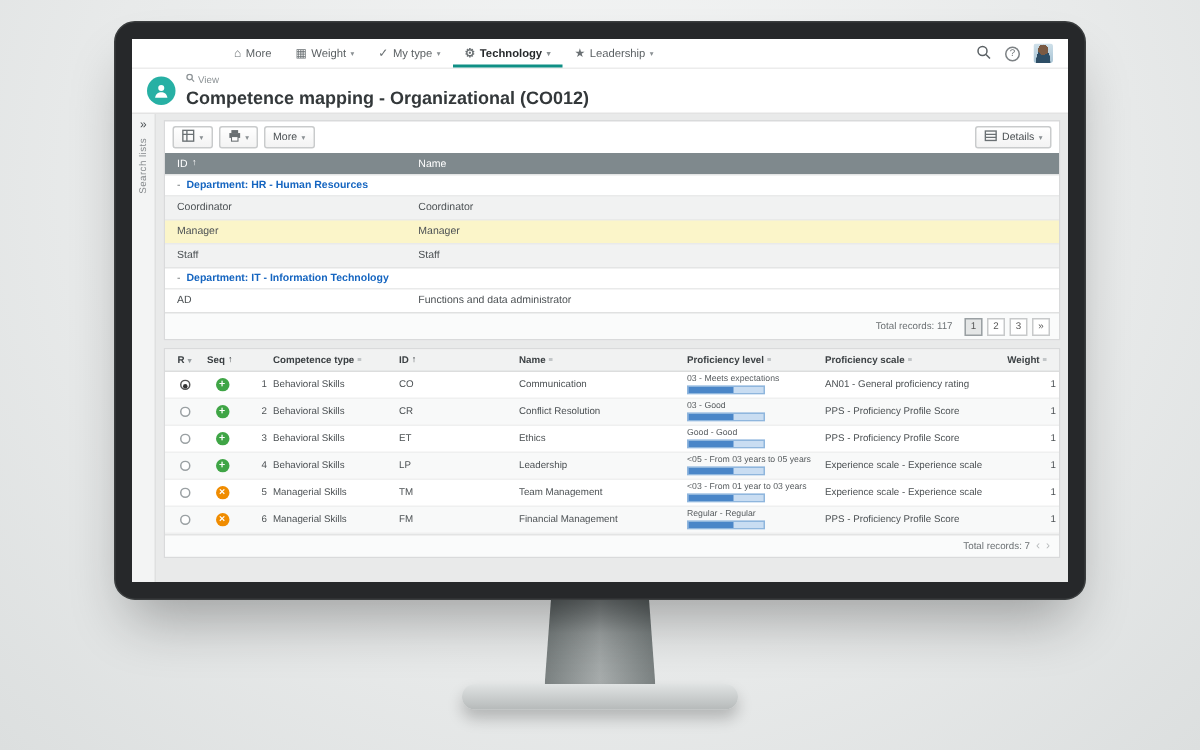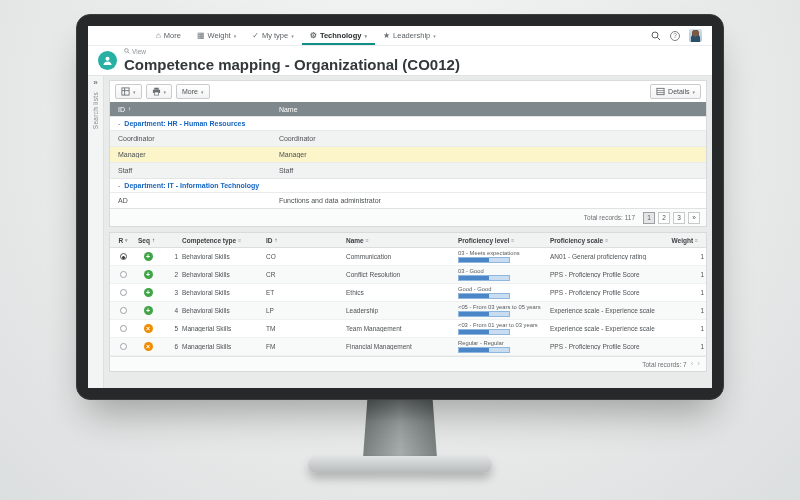--- a/index.html
+++ b/index.html
@@ -30,21 +30,21 @@
   .help-badge{width:10px;height:10px;border:1px solid #7c8184;border-radius:50%;font-size:6.5px;color:#6b7073;
     display:flex;align-items:center;justify-content:center;}
   .avatar{width:13px;height:13px;border-radius:2px;
     background:radial-gradient(circle at 50% 32%, #7a5a43 0 31%, rgba(0,0,0,0) 32%),
                radial-gradient(ellipse at 50% 98%, #2e4e66 0 52%, rgba(0,0,0,0) 53%),
                linear-gradient(#cfe0ea,#a9c4d4);}
   
   .page-header{display:flex;align-items:center;gap:7px;padding:0 10px;border-bottom:1px solid #e3e3e3;height:30px;flex:0 0 auto;background:#fff;}
   .app-icon{width:19px;height:19px;border-radius:50%;background:#27b0a4;display:flex;align-items:center;justify-content:center;flex:0 0 auto;}
   .view-row{display:flex;align-items:center;gap:2px;font-size:6.5px;color:#8d9396;}
-  .page-title{font-size:15px;font-weight:bold;color:#33383a;margin-top:1px;}
+  .page-title{font-size:12px;font-weight:bold;color:#33383a;margin-top:1px;}
   
   .app-body{flex:1;display:flex;background:#e9eaea;min-height:0;}
   .side-strip{width:16px;background:#f3f4f4;border-right:1px solid #dfe0e0;display:flex;flex-direction:column;align-items:center;padding-top:3px;gap:5px;flex:0 0 auto;}
   .collapse-btn{font-size:8px;color:#4a4f52;cursor:pointer;line-height:1;}
   .vtext{writing-mode:vertical-rl;transform:rotate(180deg);font-size:6.5px;color:#85898c;letter-spacing:.3px;}
   .main{flex:1;padding:4px 5px;min-width:0;display:flex;flex-direction:column;gap:5px;}
   .panel{background:#fff;border:1px solid #d9dadb;}
   
   .toolbar{display:flex;align-items:center;gap:4px;padding:3px 5px;height:21px;}
   .tbtn{display:flex;align-items:center;gap:3px;height:15px;padding:0 5px;background:linear-gradient(#fff,#f3f3f3);

